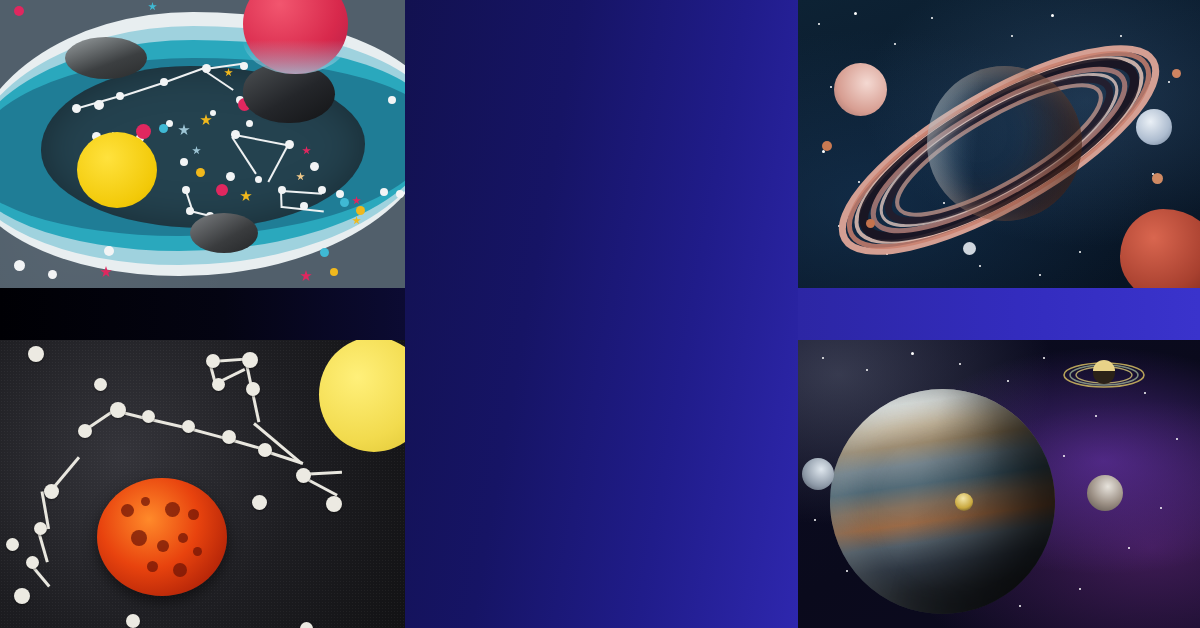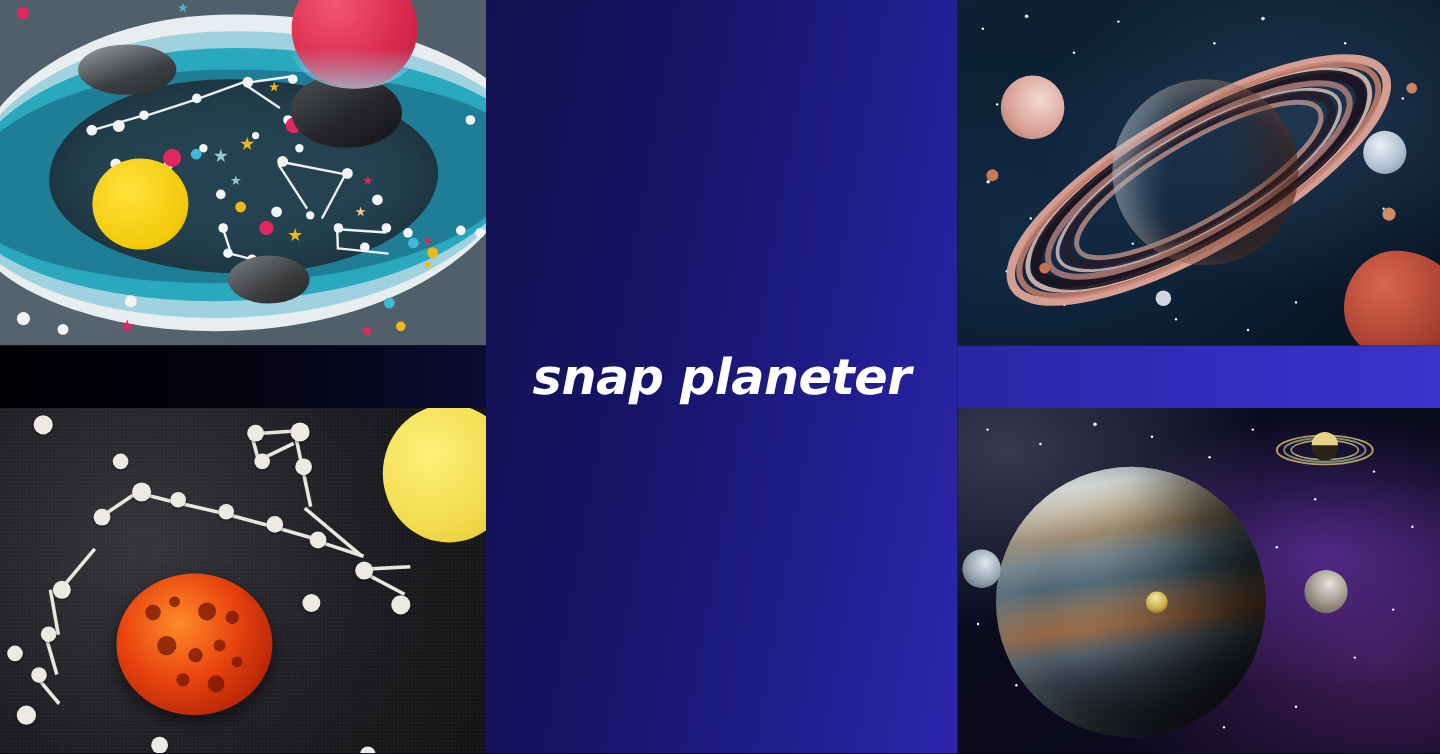--- a/index.html
+++ b/index.html
@@ -473,17 +473,14 @@
         <circle cx="41" cy="16" r="11" fill="#2b2218"></circle>
         <path d="M30 14 A11 11 0 0 1 52 14 Z" fill="#f2dc8e" opacity=".95"></path>
       </svg>
 
       <div class="abs moon-left-br"></div>
       <div class="abs moon-right-br"></div>
       <div class="abs moon-tiny-front"></div>
     </div>
   </div>
 
-  <div class="brand-wrap">
-    <span class="brand-title">snap planeter</span>
-  </div>
 
 </div>
 
 </body></html>

